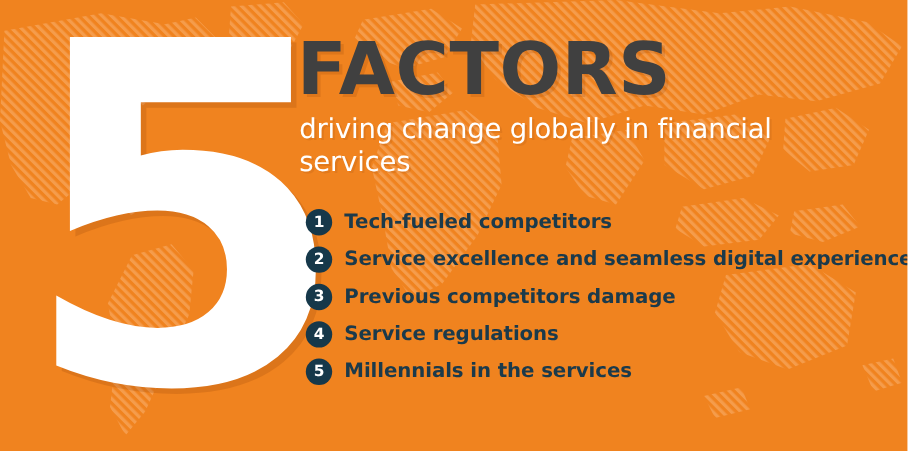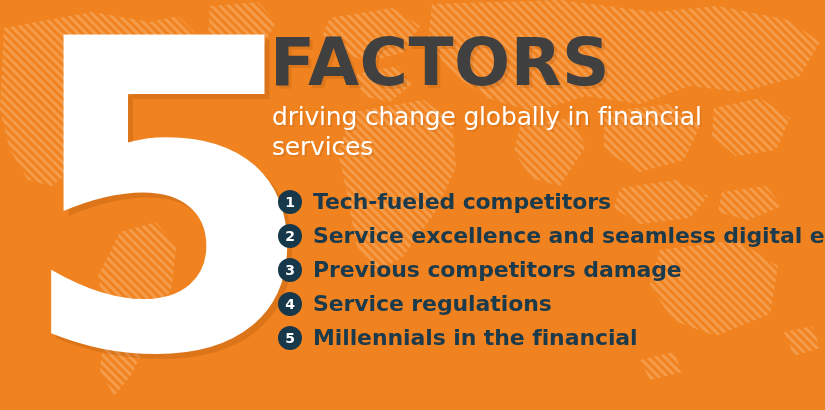--- a/index.html
+++ b/index.html
@@ -98,21 +98,21 @@
     font-weight: 700;
     font-size: 14px;
     line-height: 24px;
     text-align: center;
   }
   .factor-text {
     margin-left: 11px;
     color: #1B3A4B;
     font-family: "DejaVu Sans", sans-serif;
     font-weight: 700;
-    font-size: 22px;
+    font-size: 18px;
     line-height: 24px;
     letter-spacing: -0.1px;
     white-space: nowrap;
   }
 </style>
 </head>
 <body>
 
 <div id="poster">
 
@@ -178,17 +178,17 @@
     <li class="factor-row">
       <span class="factor-badge">3</span>
       <span class="factor-text">Previous competitors damage</span>
     </li>
     <li class="factor-row">
       <span class="factor-badge">4</span>
       <span class="factor-text">Service regulations</span>
     </li>
     <li class="factor-row">
       <span class="factor-badge">5</span>
-      <span class="factor-text">Millennials in the financial</span>
+      <span class="factor-text">Millennials in the services</span>
     </li>
   </ul>
 
 </div>
 
 </body></html>

